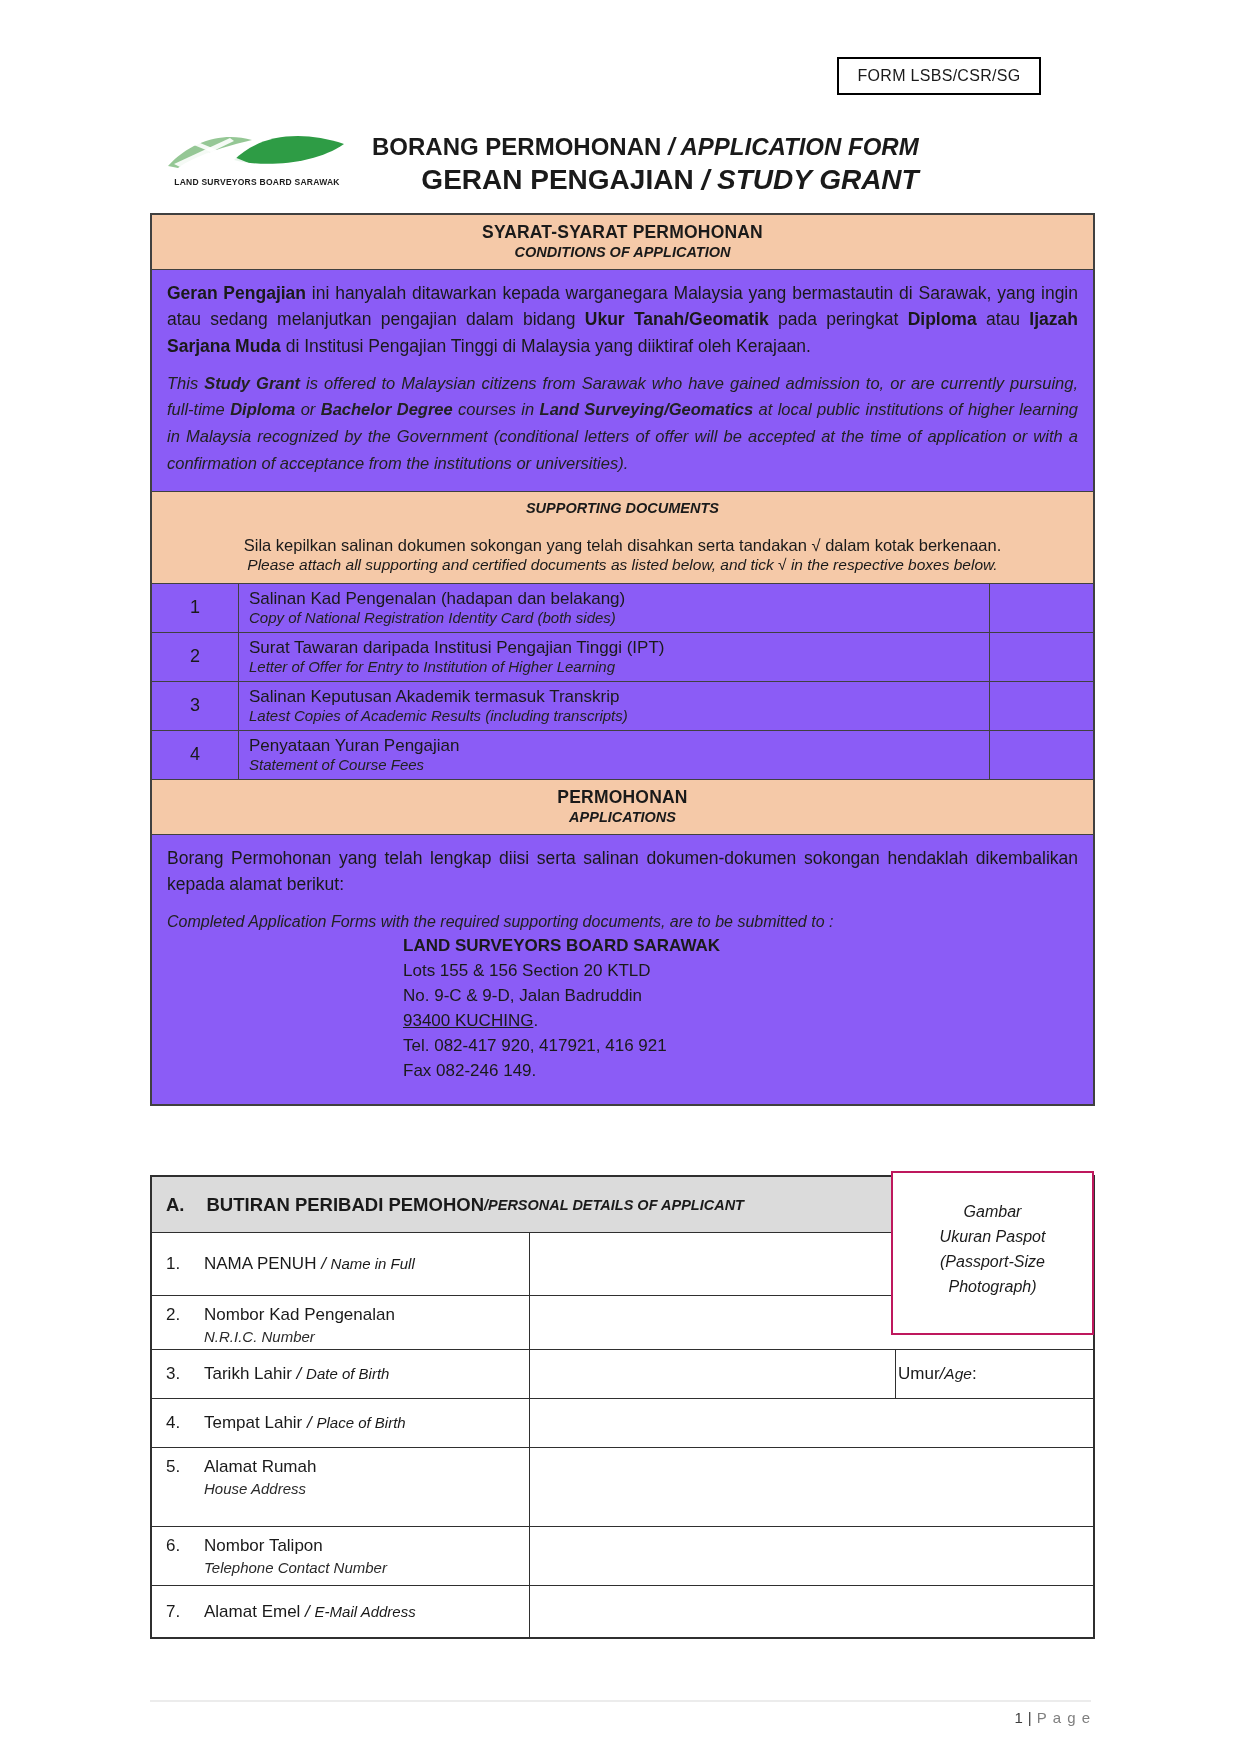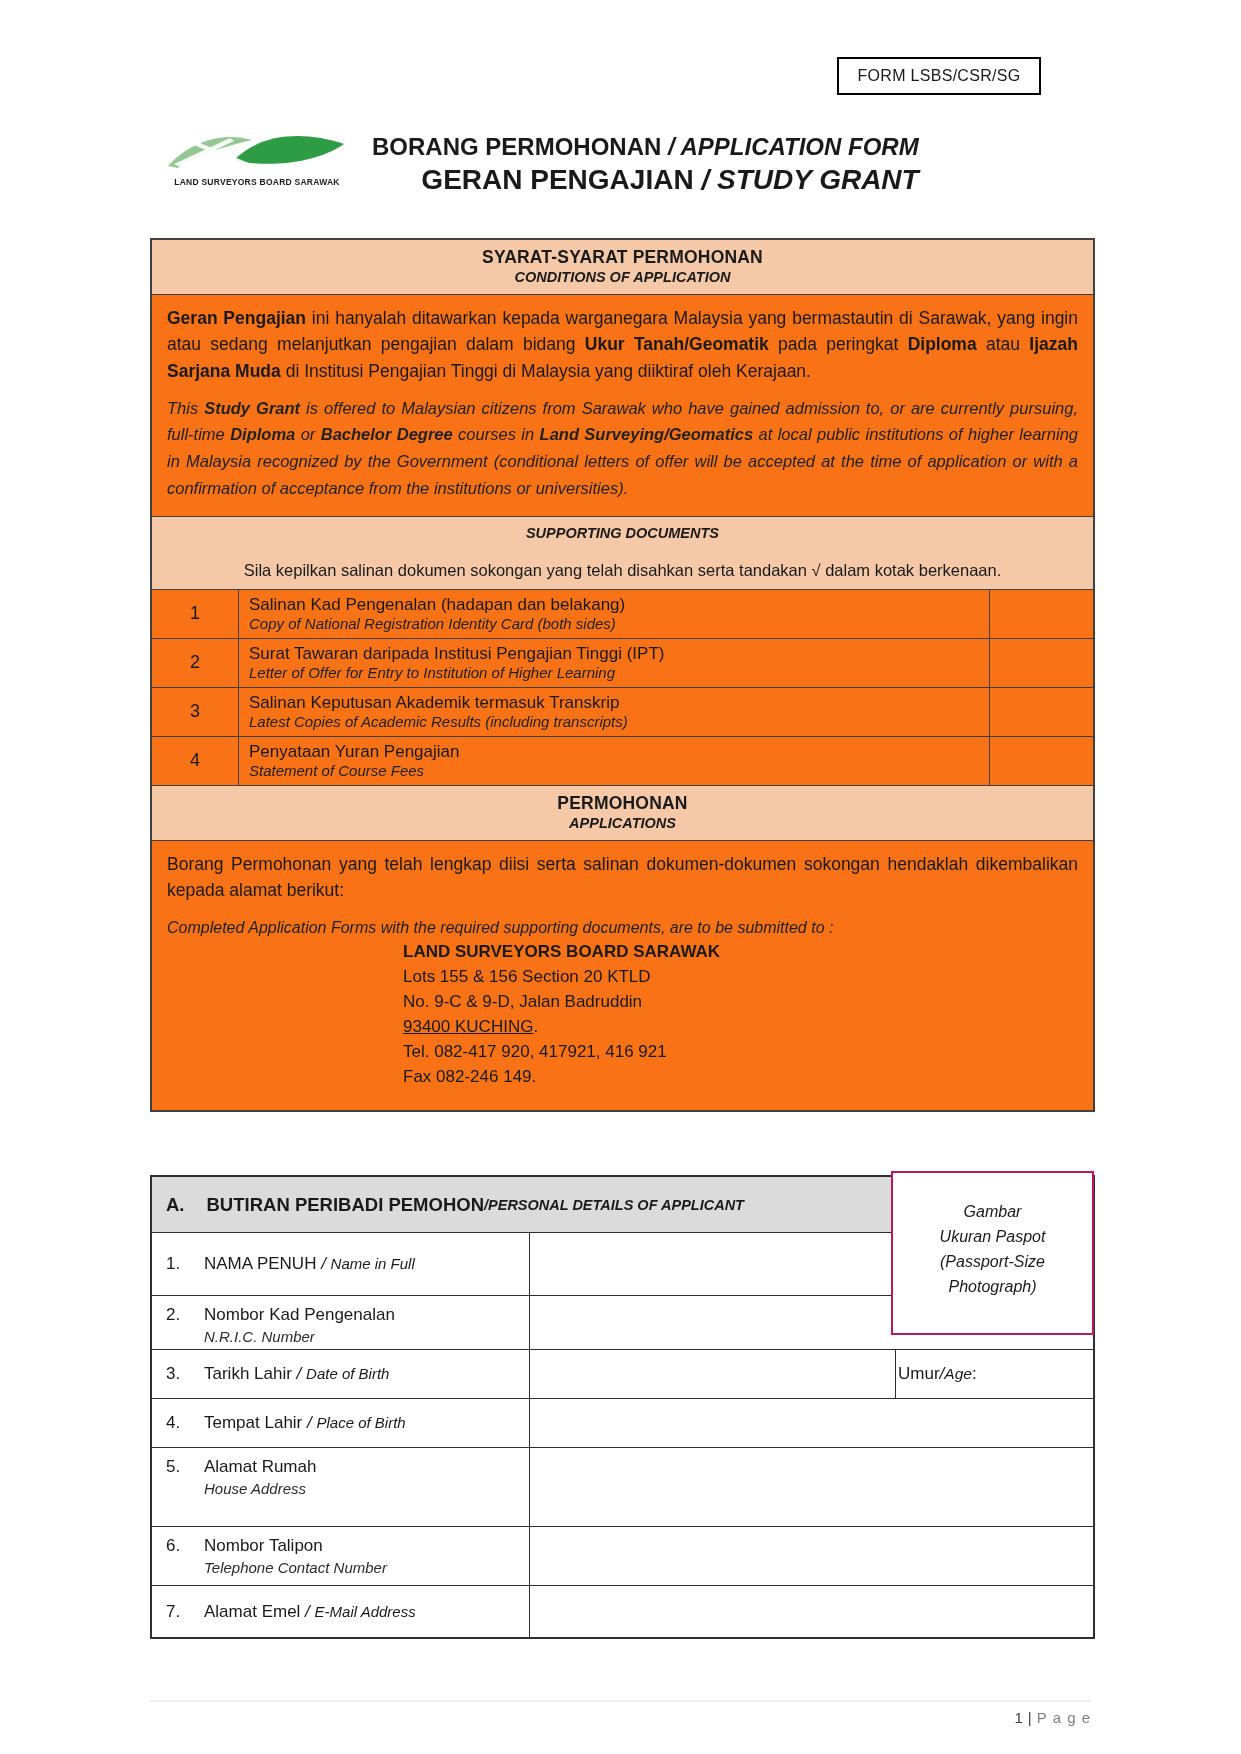--- a/index.html
+++ b/index.html
@@ -15,21 +15,21 @@
   .logo svg{display:block;width:186px;height:48px;}
   .logo-caption{font-size:8.5px;font-weight:bold;letter-spacing:.25px;color:#1c1c1c;margin-top:1px;white-space:nowrap;}
 
   
   .title-block{position:absolute;left:372px;top:132px;white-space:nowrap;line-height:1.25;}
   .title-l1{font-size:24px;font-weight:bold;}
   .title-l2{font-size:28px;font-weight:bold;text-align:right;}
   .t-italic{font-style:italic;}
 
   
-  .main-table{position:absolute;left:150px;top:238px;width:941px;border:2px solid #404040;background:#f97316;}
+  .main-table{position:absolute;left:150px;top:213px;width:941px;border:2px solid #404040;background:#8b5cf6;}
   .sec-header{background:#F5C9A8;text-align:center;border-bottom:1px solid #404040;padding:7px 10px 9px;}
   .sh-ms{font-size:17.5px;font-weight:bold;letter-spacing:.2px;}
   .sh-en{font-size:14.5px;font-weight:bold;font-style:italic;margin-top:1px;}
   .docs-note-ms{font-size:16.5px;margin-top:20px;}
   .docs-note-en{font-size:15.5px;font-style:italic;margin-top:1px;}
 
   .cond-body{padding:10px 15px 14px;border-bottom:1px solid #404040;}
   .para-ms{font-size:17.5px;line-height:1.5;text-align:justify;}
   .para-en{font-size:16.5px;font-style:italic;line-height:1.62;text-align:justify;margin-top:11px;color:#222;}
   .b{font-weight:bold;}
@@ -119,20 +119,21 @@
         <span class="b">Geran Pengajian</span><span> ini hanyalah ditawarkan kepada warganegara Malaysia yang bermastautin di Sarawak, yang ingin atau sedang melanjutkan pengajian dalam bidang </span><span class="b">Ukur Tanah/Geomatik</span><span> pada peringkat </span><span class="b">Diploma</span><span> atau </span><span class="b">Ijazah Sarjana Muda</span><span> di Institusi Pengajian Tinggi di Malaysia yang diiktiraf oleh Kerajaan.</span>
       </div>
       <div class="para-en">
         <span>This </span><span class="b">Study Grant</span><span> is offered to Malaysian citizens from Sarawak who have gained admission to, or are currently pursuing, full-time </span><span class="b">Diploma</span><span> or </span><span class="b">Bachelor Degree</span><span> courses in </span><span class="b">Land Surveying/Geomatics</span><span> at local public institutions of higher learning in Malaysia recognized by the Government (conditional letters of offer will be accepted at the time of application or with a confirmation of acceptance from the institutions or universities).</span>
       </div>
     </div>
 
     <div class="sec-header">
       <div class="sh-en">SUPPORTING DOCUMENTS</div>
       <div class="docs-note-ms">Sila kepilkan salinan dokumen sokongan yang telah disahkan serta tandakan √ dalam kotak berkenaan.</div>
+      <div class="docs-note-en">Please attach all supporting and certified documents as listed below, and tick √ in the respective boxes below.</div>
     </div>
 
     <div class="doc-row">
       <div class="doc-no">1</div>
       <div class="doc-text">
         <div class="doc-ms">Salinan Kad Pengenalan (hadapan dan belakang)</div>
         <div class="doc-en">Copy of National Registration Identity Card (both sides)</div>
       </div>
       <div class="doc-tick"></div>
     </div>

